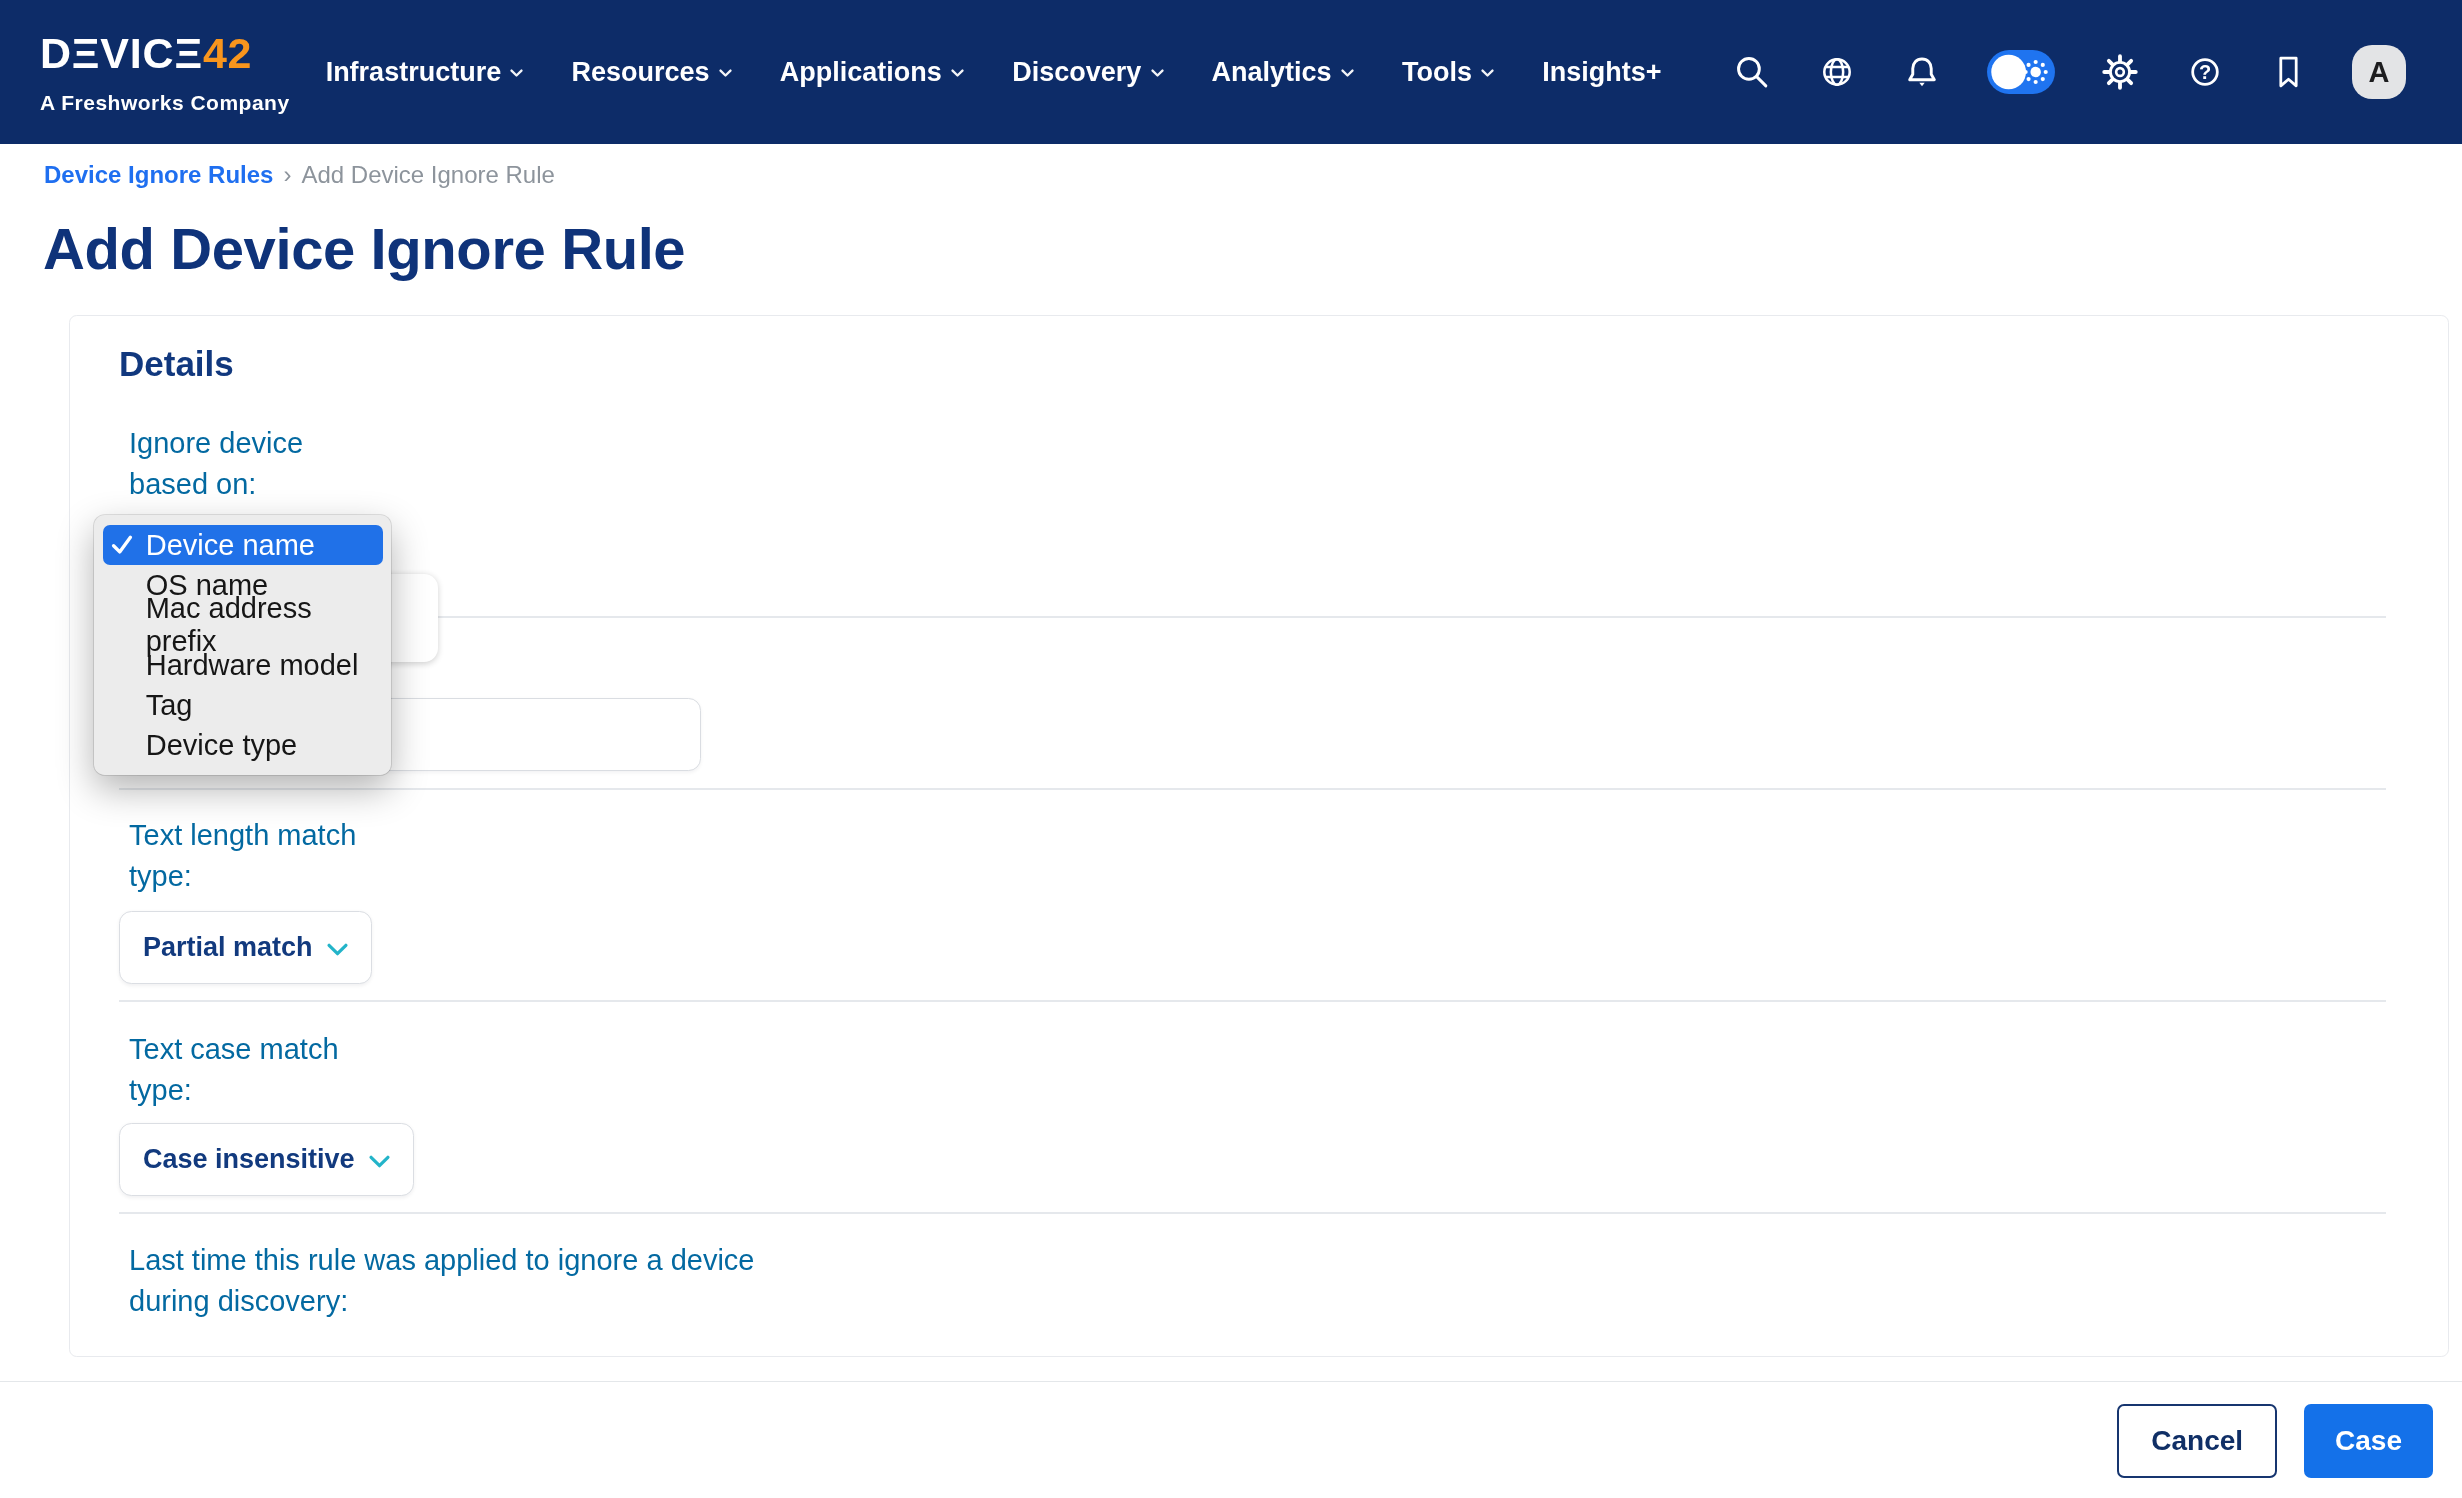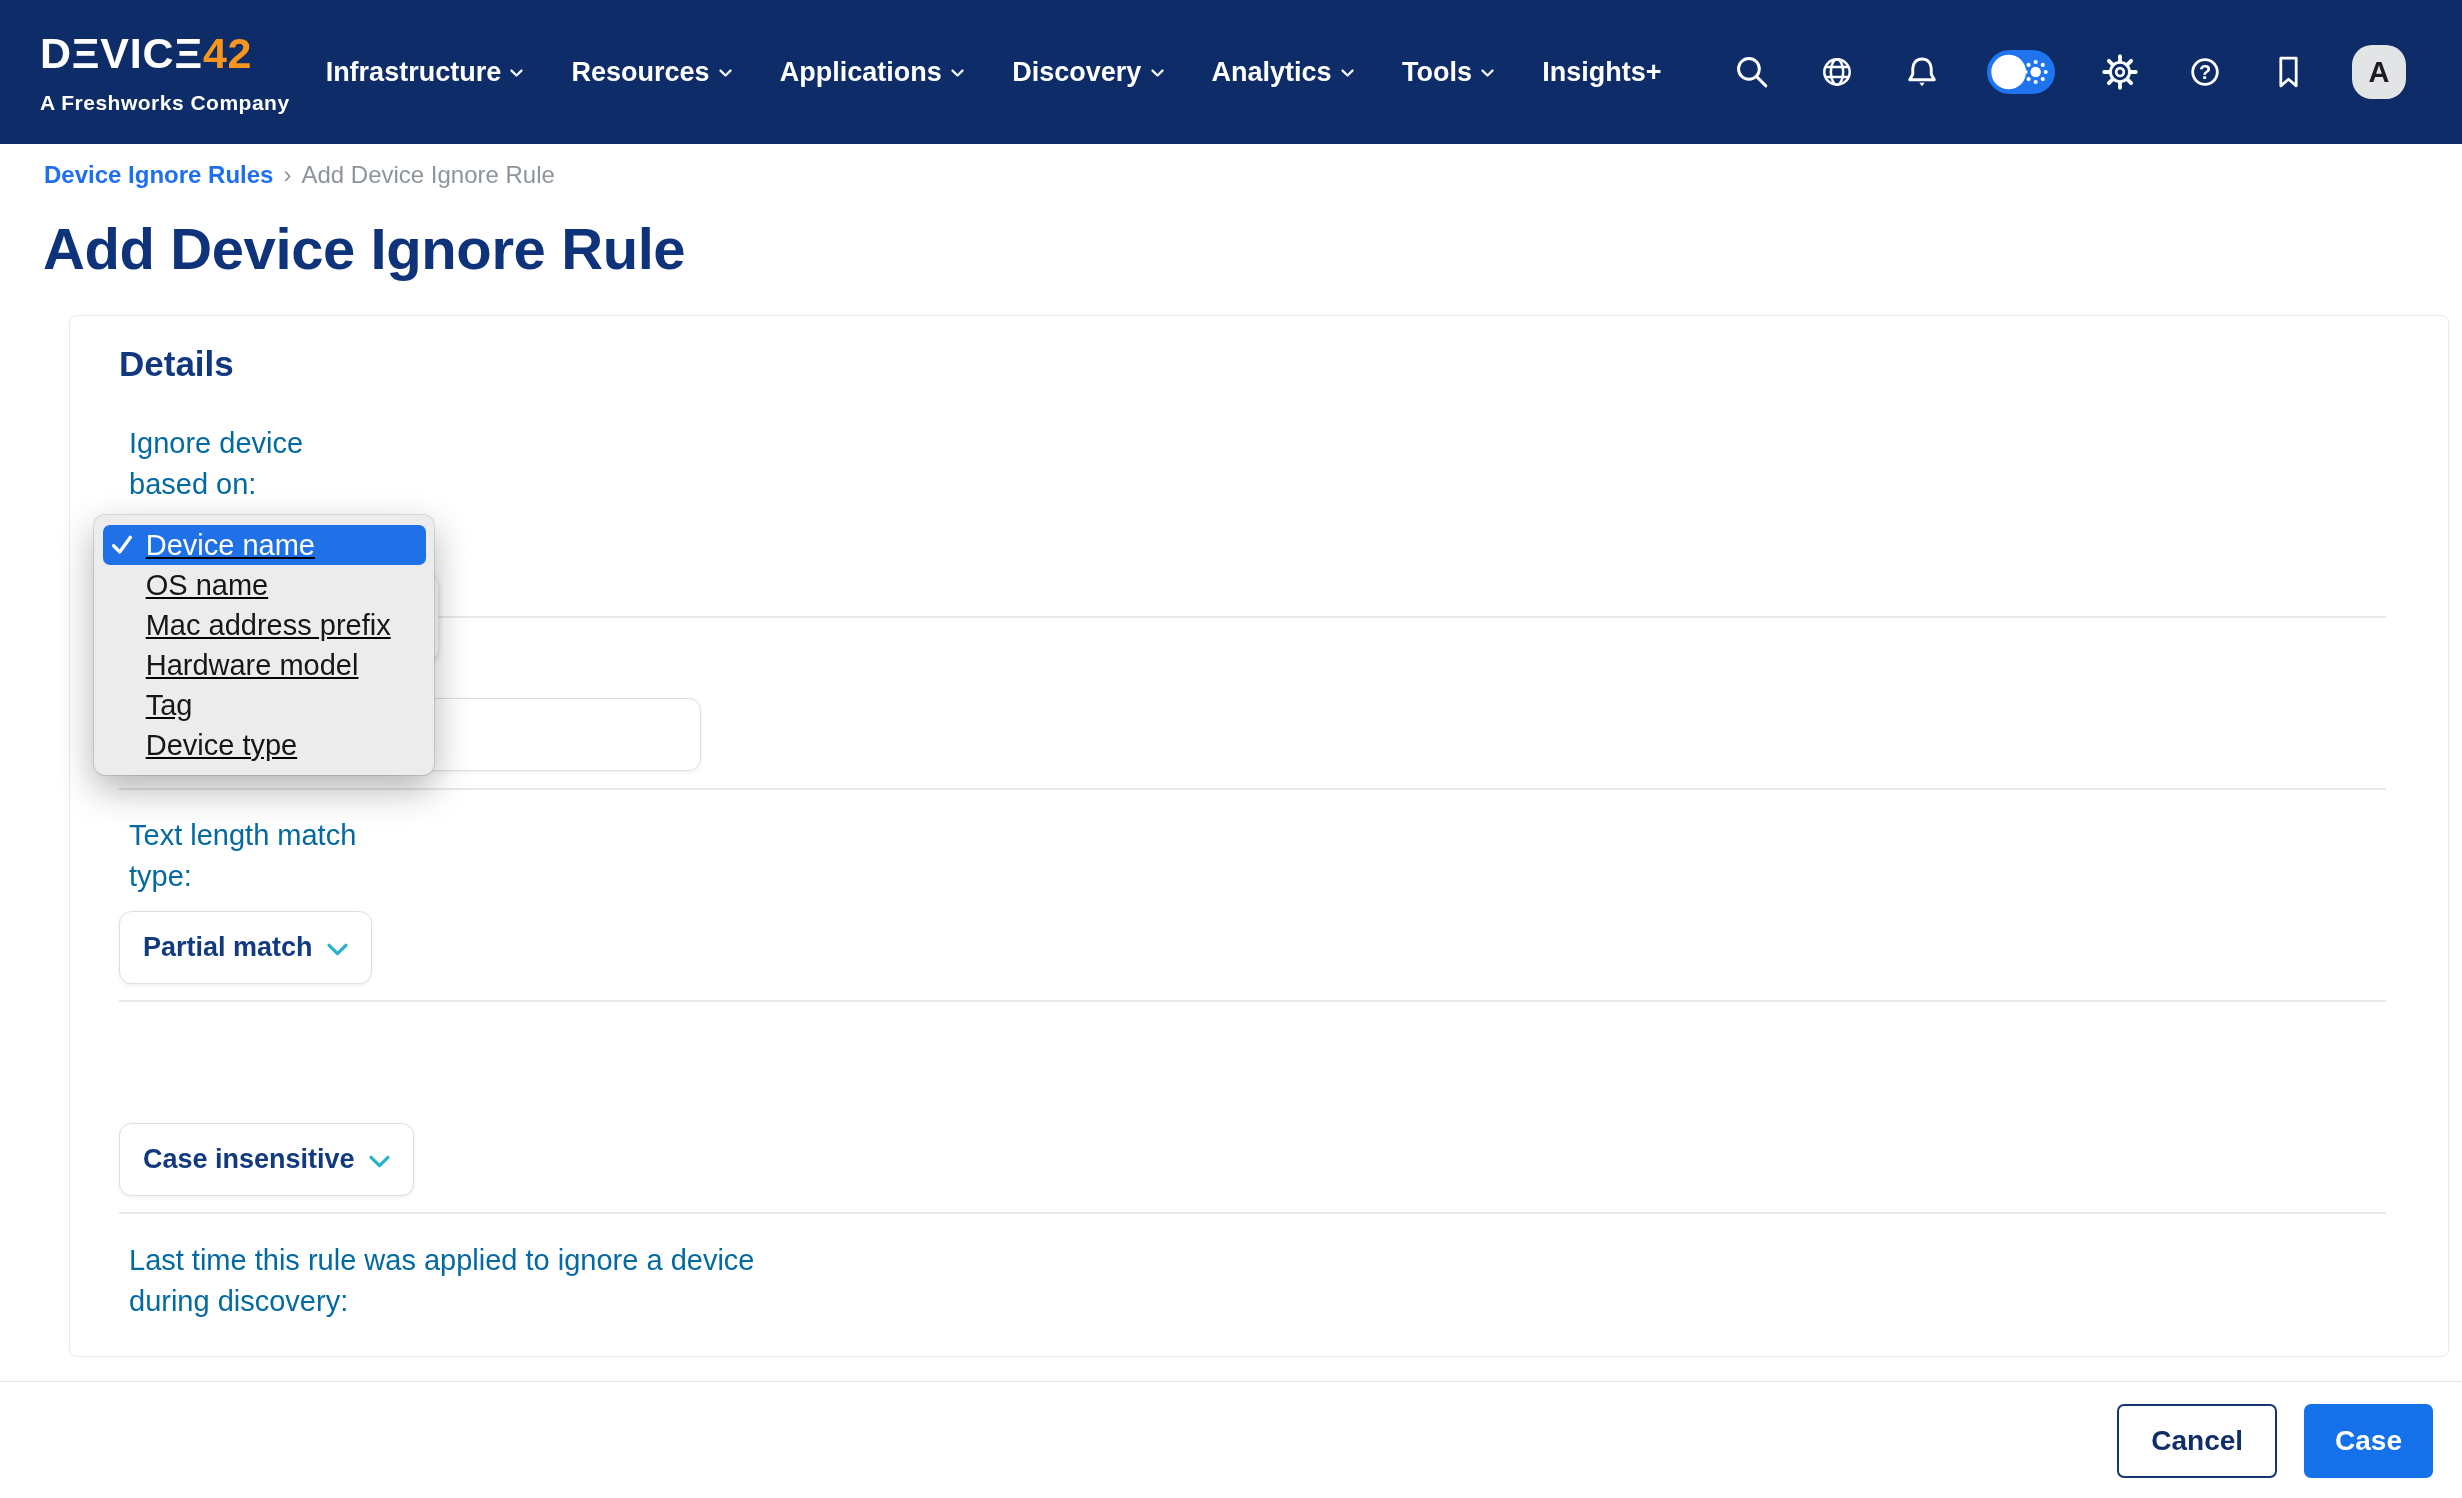--- a/index.html
+++ b/index.html
@@ -53,24 +53,23 @@
   }
   .select-btn{
     position:absolute;left:49px;height:71px;border-radius:12.4px;border:1.5px solid #DBDEE3;
     background:#ffffff;display:inline-flex;align-items:center;gap:14px;padding:0 23px;
     font-size:27px;font-weight:600;color:#123A7E;box-shadow:0 1.5px 3.9px rgba(16,24,40,0.06);
     cursor:pointer;white-space:nowrap;
   }
   .select-btn svg{margin-top:3.1px;}
   
   .popup{
-    position:absolute;left:94px;top:515px;width:340px;z-index:50;
+    position:absolute;left:94px;top:515px;width:297px;z-index:50;
     background:#ECECEC;border-radius:10.8px;padding:10px 0;
     box-shadow:0 0 0 0.8px rgba(0,0,0,0.14),0 14px 37px rgba(0,0,0,0.30);
-    text-decoration:underline;
   }
   .dd-row{
     height:40px;margin:0 8.5px;padding:0 6.2px;border-radius:7px;
     display:flex;align-items:center;font-size:29px;color:#161616;cursor:pointer;
   }
   .dd-row.selected{background:#2071E8;color:#ffffff;}
   .dd-check{width:37px;display:flex;align-items:center;justify-content:flex-start;flex:none;}
   
   .footer{
     position:absolute;left:0;right:0;top:1381px;height:118px;background:#ffffff;
@@ -233,20 +232,21 @@
     <div class="field-label" style="top:499px;width:263px;">Text length match type:</div>
     <div class="select-btn" style="top:595px;">
       <span>Partial match</span>
       <svg width="21" height="13" viewBox="0 0 27 17" fill="none">
           <path d="M2.5 3l11 11 11-11" stroke="#23B4C9" stroke-width="4.2" stroke-linecap="round" stroke-linejoin="round"></path>
         </svg>
     </div>
 
     <div class="divider" style="top:684px;"></div>
 
+    <div class="field-label" style="top:713px;width:247px;">Text case match type:</div>
     <div class="select-btn" style="top:807px;">
       <span>Case insensitive</span>
       <svg width="21" height="13" viewBox="0 0 27 17" fill="none">
           <path d="M2.5 3l11 11 11-11" stroke="#23B4C9" stroke-width="4.2" stroke-linecap="round" stroke-linejoin="round"></path>
         </svg>
     </div>
 
     <div class="divider" style="top:896px;"></div>
 
     <div class="field-label" style="top:924px;width:696px;">Last time this rule was applied to ignore a device during discovery:</div>

